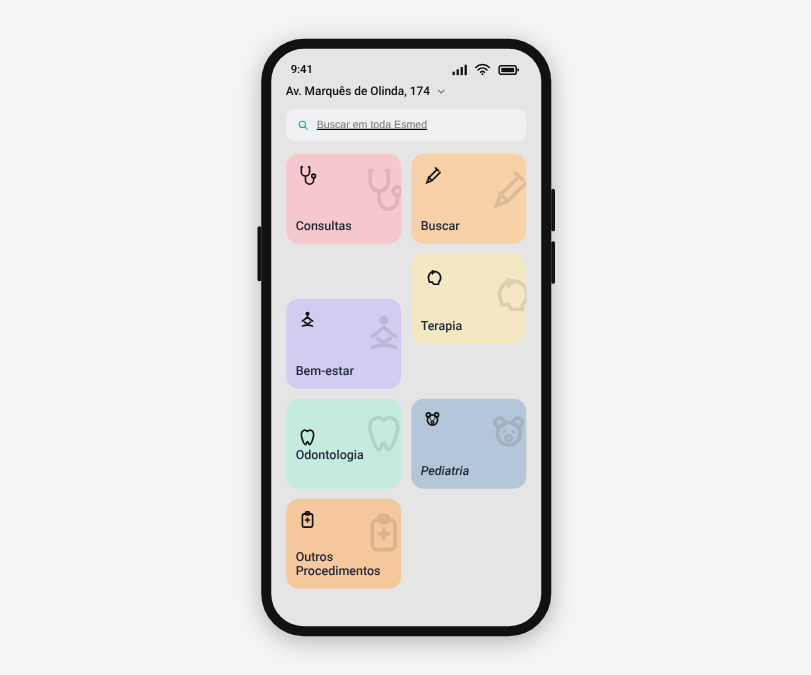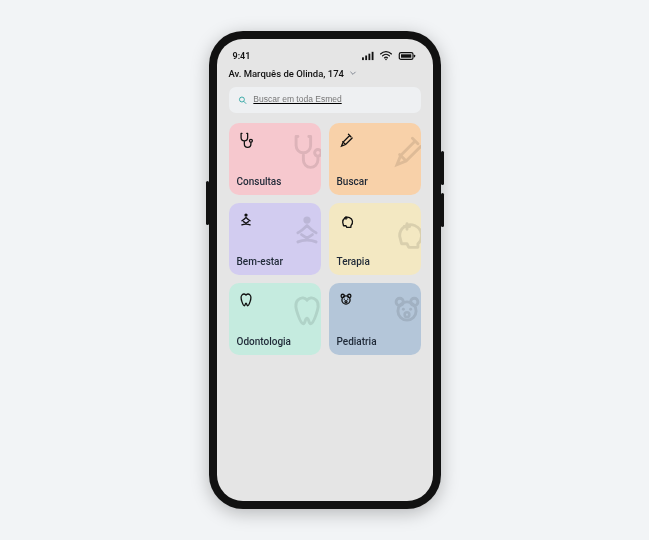--- a/index.html
+++ b/index.html
@@ -73,24 +73,24 @@
     }
     .card .icon { width: 18px; height: 18px; color: #111; }
     .card .label { font-size: 10px; font-weight: 500; color: #1f2937; line-height: 1.1; }
     .card .bgicon {
       position: absolute; right: -6px; top: 8px;
       width: 40px; height: 40px; opacity: .10; color: #000;
     }
     .c-pink   { background: #f6c8ce; }
     .c-blue   { background: #b9cfe0; }
     .c-orange { background: #f8d1a9; }
-    .c-violet { background: #d2ccf0; }
+    .c-violet { background: #d2ccf0; margin-top: 36px; }
     .c-cream  { background: #f3e8c2; }
-    .c-mint   { background: #c5ebdf; }
-    .c-slate  { background: #b4c6d9; }
+    .c-mint   { background: #c5ebdf; justify-content: center; }
+    .c-slate  { background: #b4c6d9; font-style: italic; }
     .c-peach  { background: #f4c79d; }
   </style>
 </head>
 <body>
 
 <svg width="0" height="0" style="position:absolute">
   <defs>
     <g id="i-stethoscope">
         <path d="M5 3v5a4 4 0 008 0V3M5 3h1M13 3h-1M9 12v4a4 4 0 008 0v-1.5" fill="none" stroke="currentColor" stroke-width="1.6" stroke-linecap="round"></path>
         <circle cx="17" cy="12" r="1.8" fill="none" stroke="currentColor" stroke-width="1.6"></circle>
@@ -238,16 +238,26 @@
         </div>
         <div class="card c-slate">
           <svg viewBox="0 0 22 22" class="bgicon">
             <use href="#i-teddy"></use>
           </svg>
           <svg viewBox="0 0 22 22" class="icon">
             <use href="#i-teddy"></use>
           </svg>
           <div class="label" style="white-space: pre-line;">Pediatria</div>
         </div>
+        <div class="card c-peach">
+          <svg viewBox="0 0 22 22" class="bgicon">
+            <use href="#i-clipboard"></use>
+          </svg>
+          <svg viewBox="0 0 22 22" class="icon">
+            <use href="#i-clipboard"></use>
+          </svg>
+          <div class="label" style="white-space: pre-line;">Outros
+Procedimentos</div>
+        </div>
       </div>
 
   </div>
 </div>
 
 </body></html>

